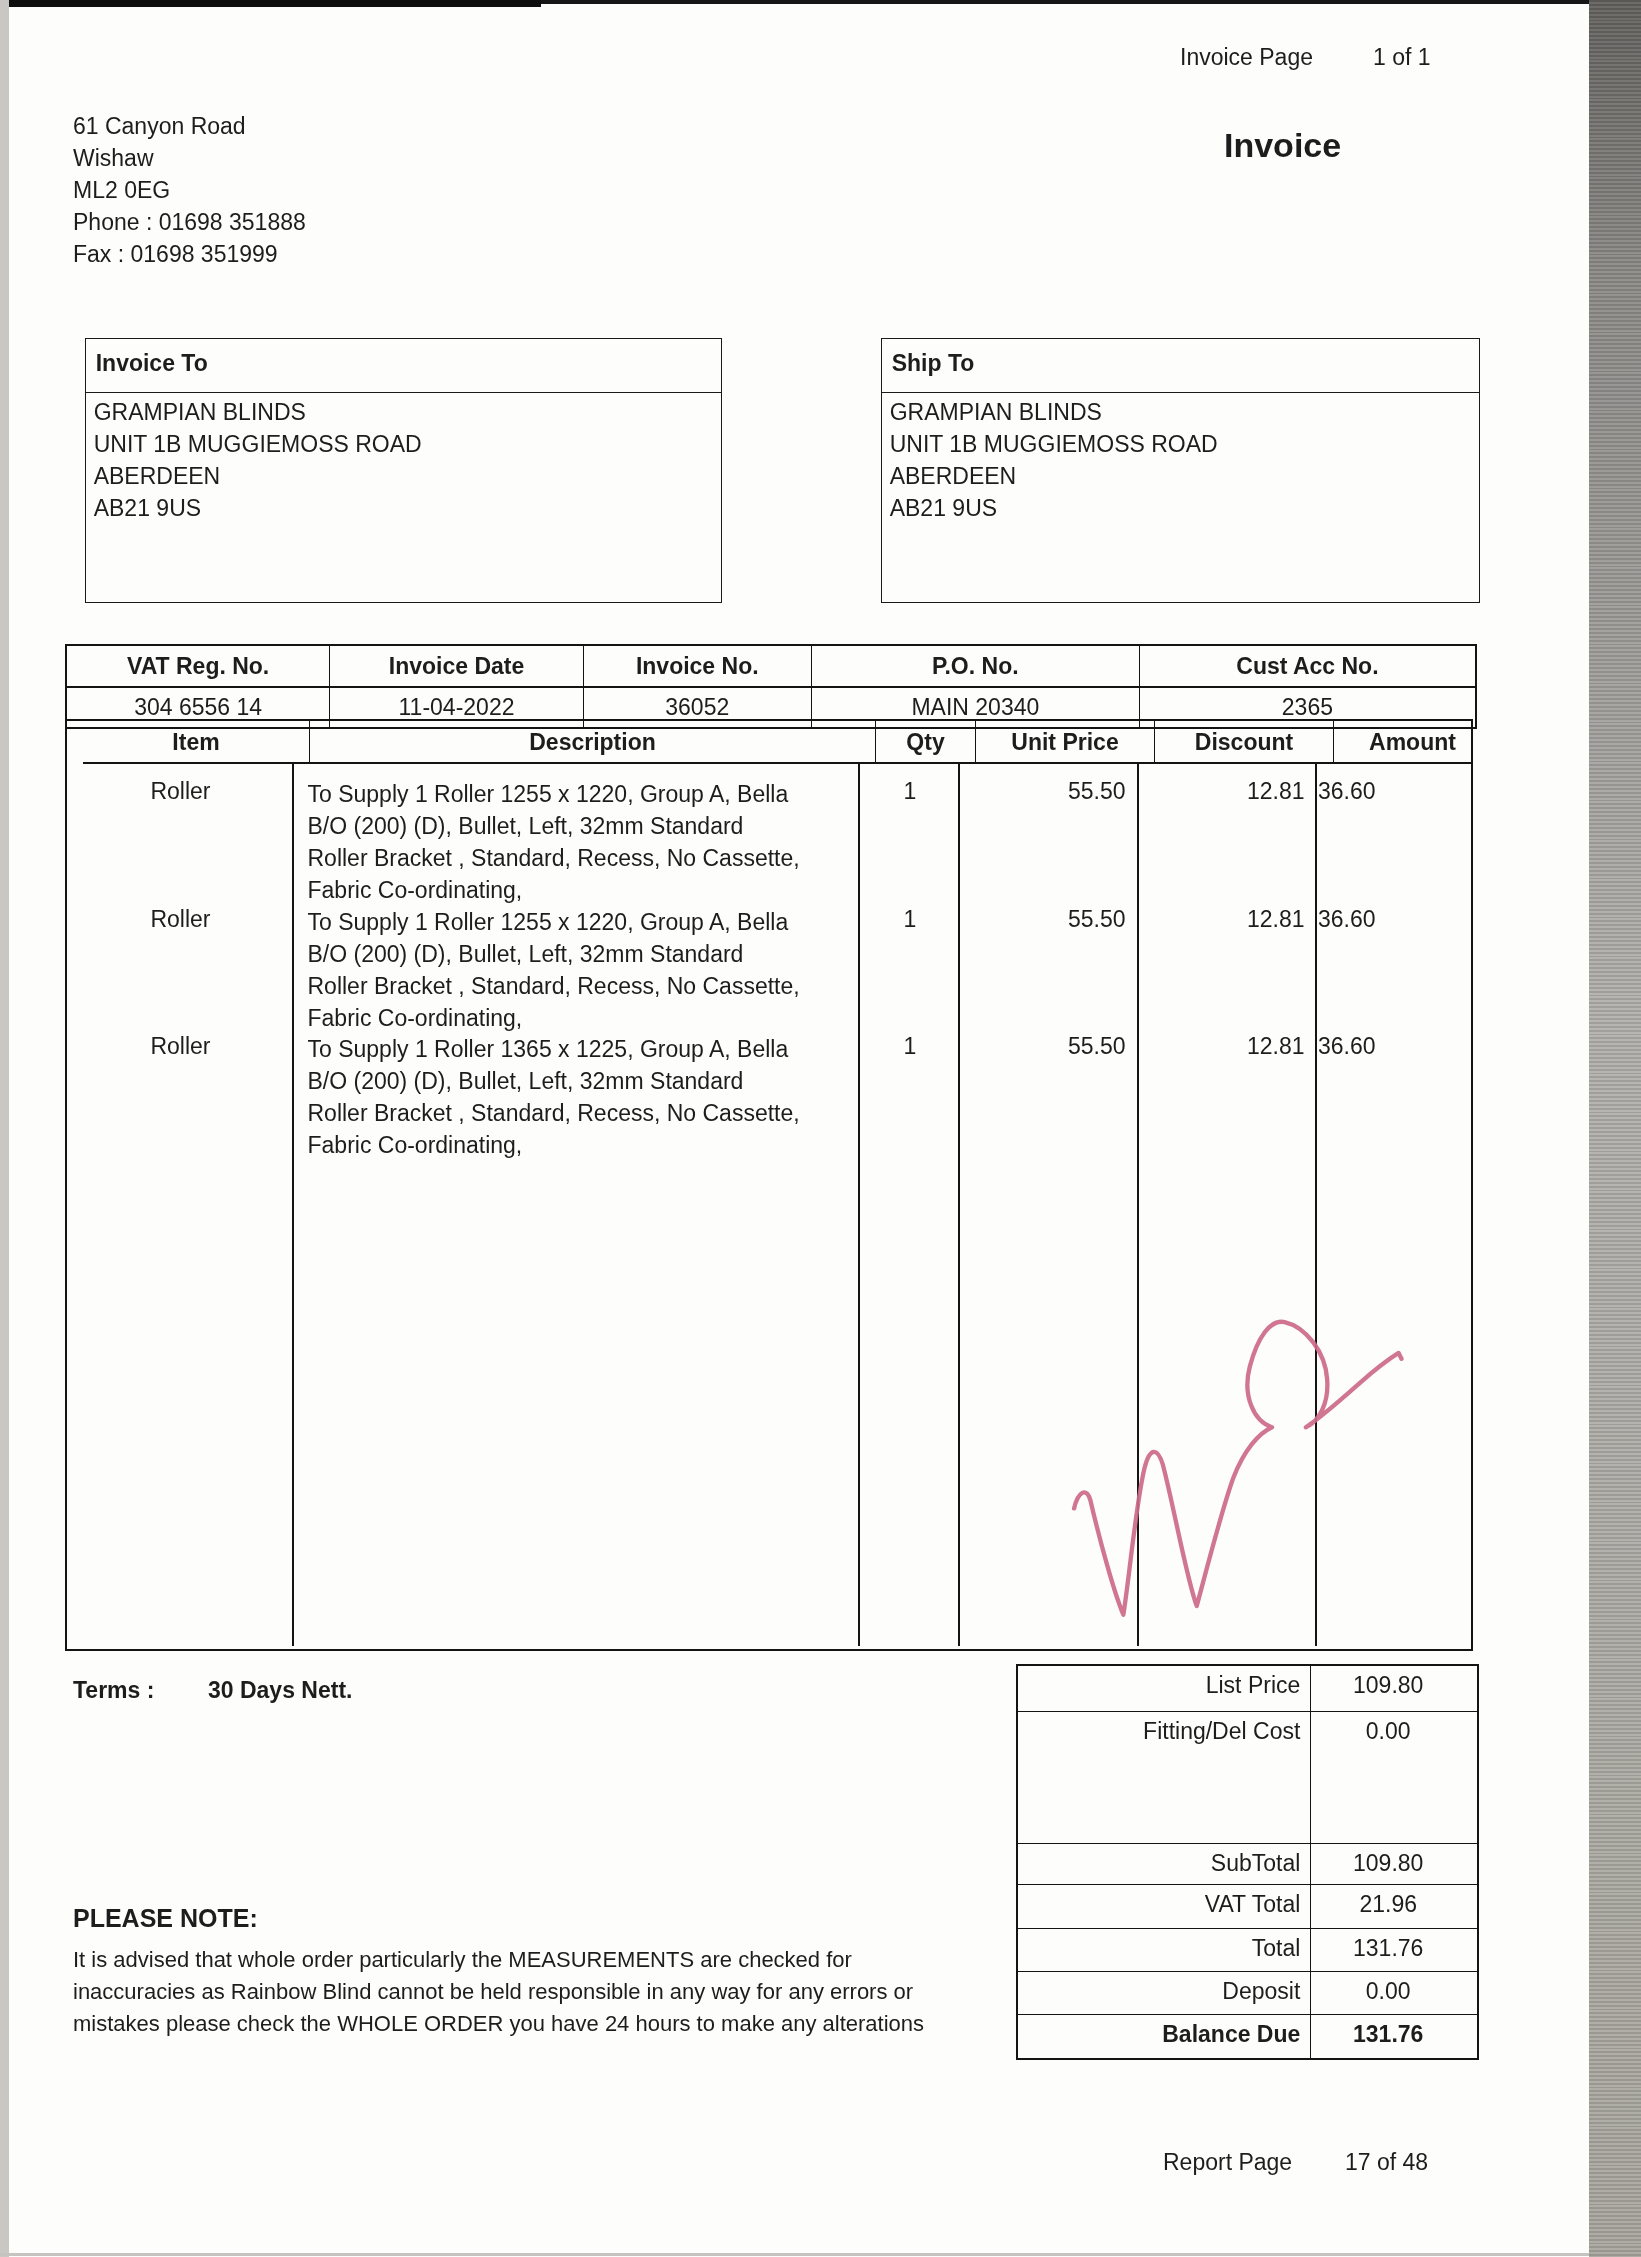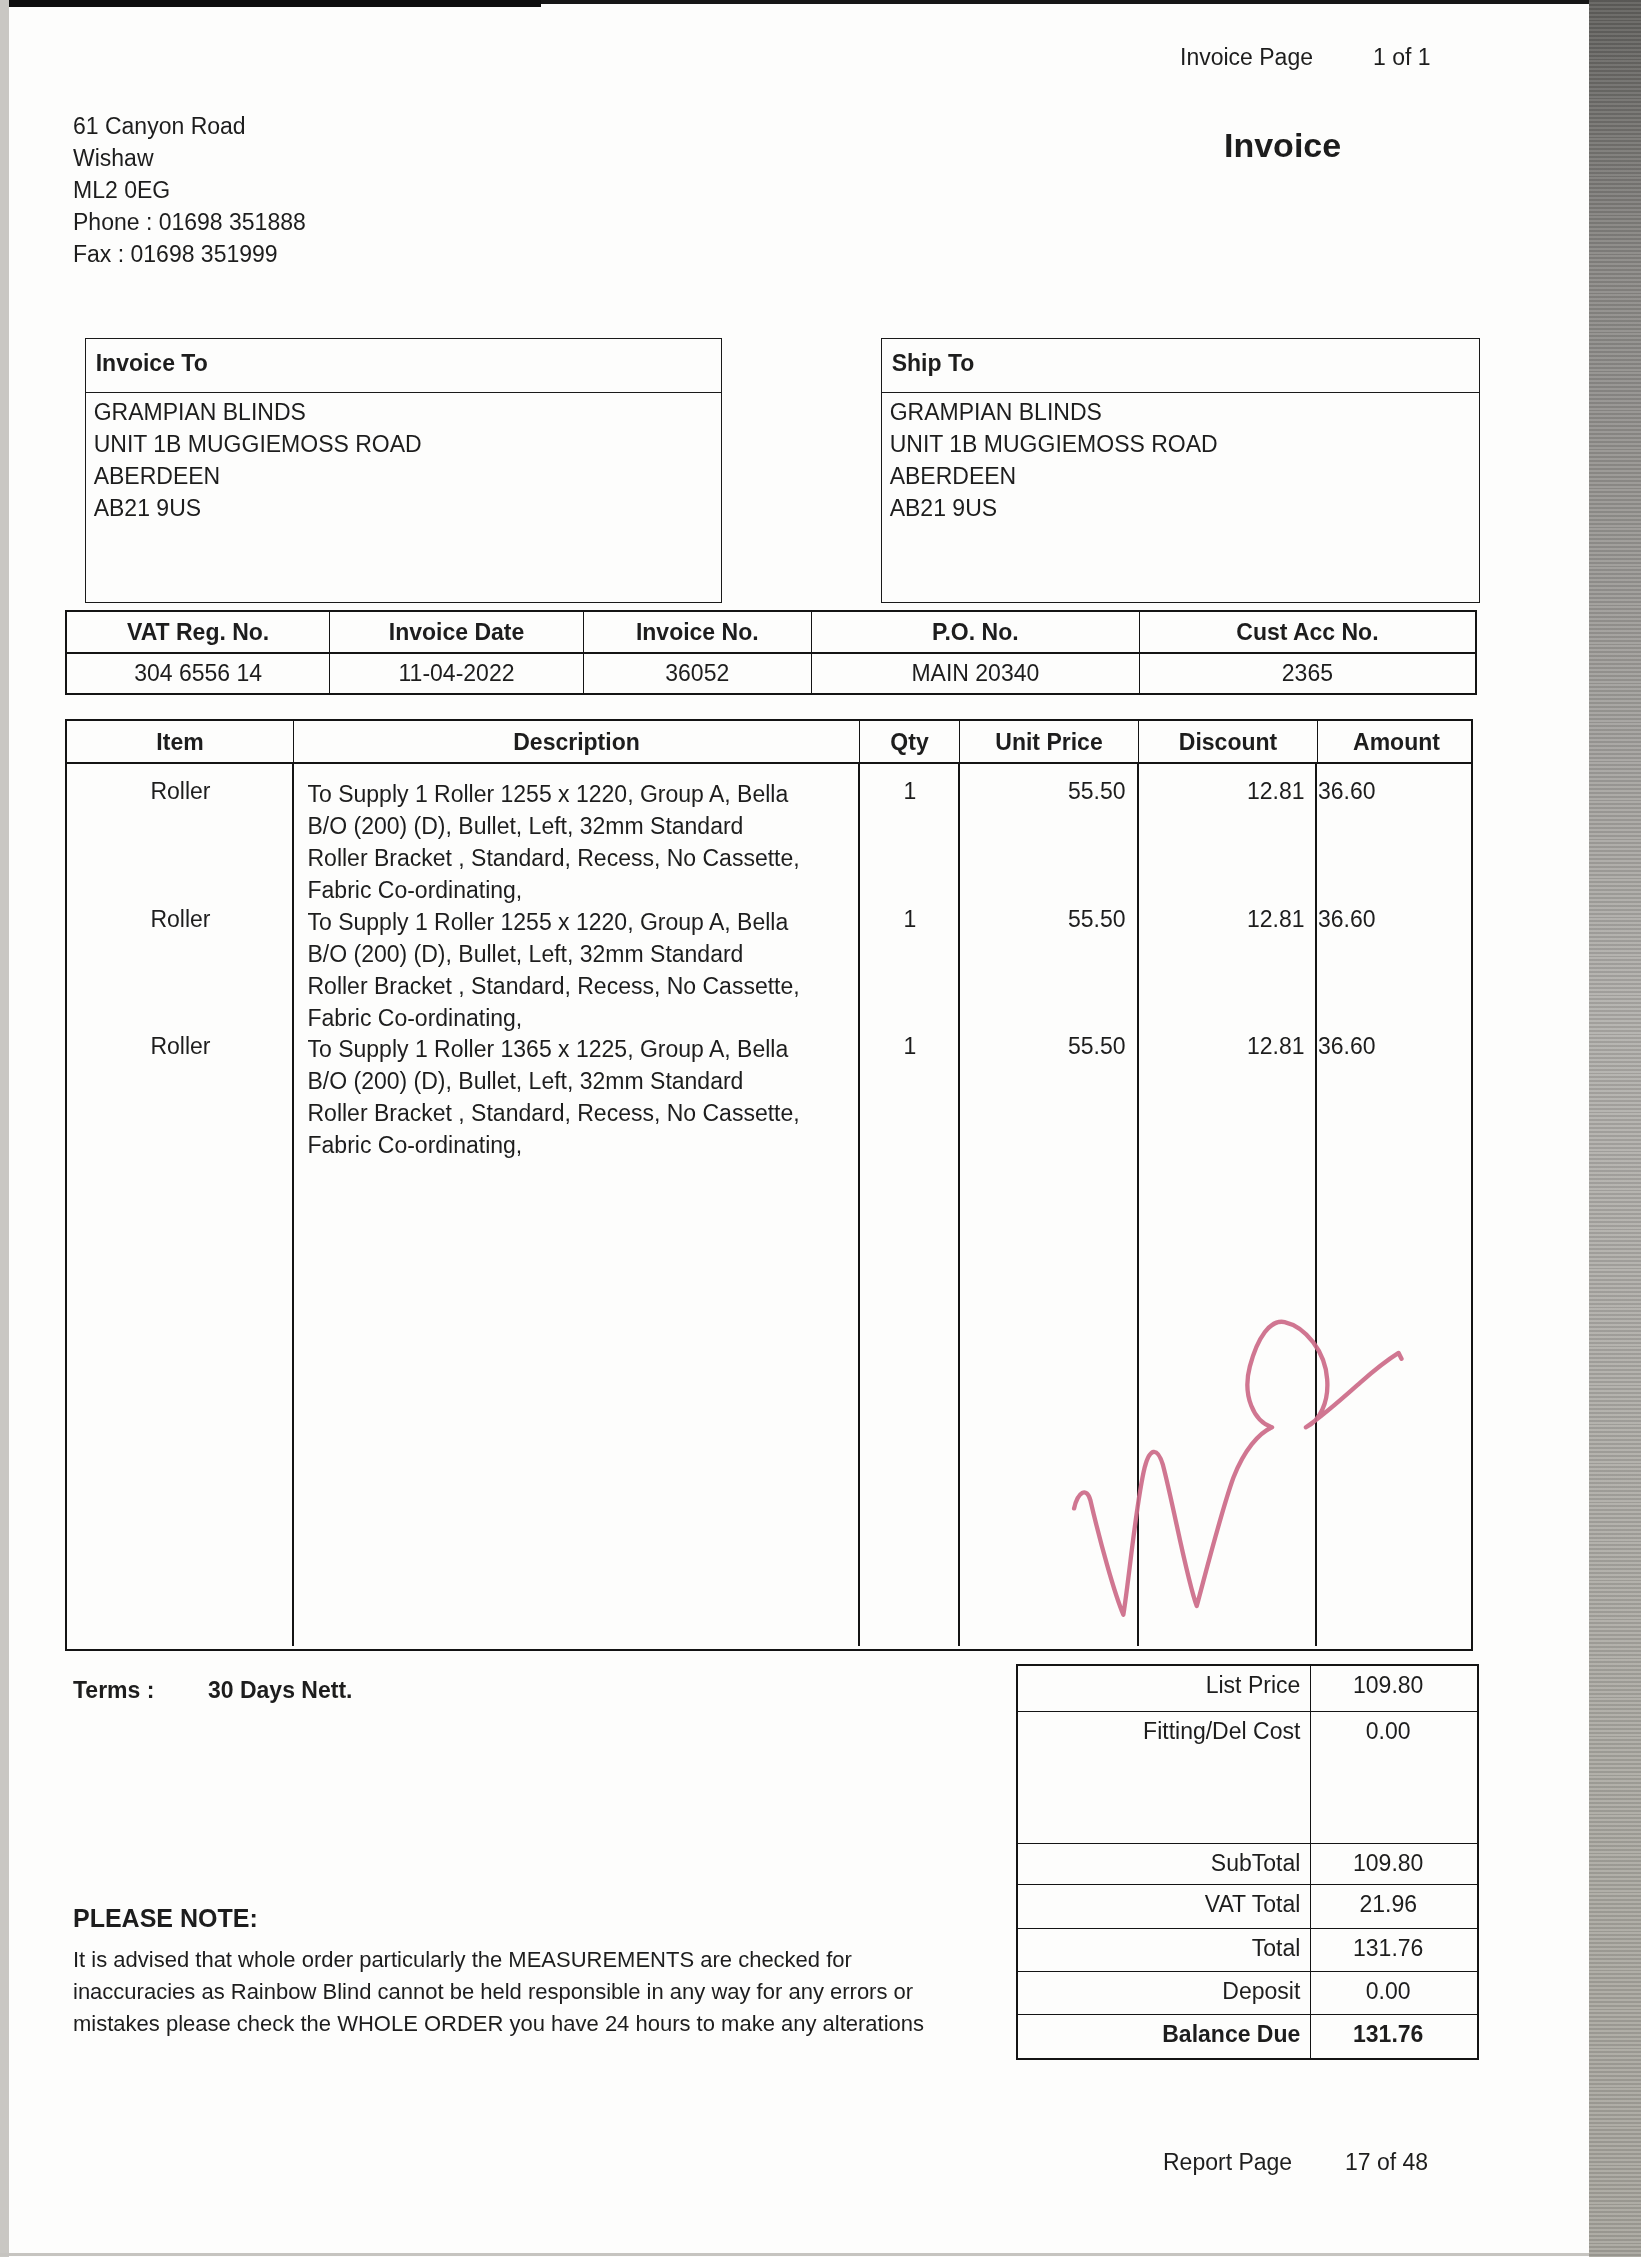--- a/index.html
+++ b/index.html
@@ -25,28 +25,28 @@
   
   .company{left:73px;top:62px;font-size:33px;font-weight:bold;letter-spacing:0.5px;}
   .addr{left:73px;top:110px;font-size:23px;line-height:32px;}
   .pageinfo{top:44px;font-size:23px;}
   .doc-title{left:1224px;top:126px;font-size:34px;font-weight:bold;}
   
   .addr-box{border:1.9px solid #1a1a1a;top:338px;height:263px;background:transparent;}
   .addr-box .bx-title{font-size:23px;font-weight:bold;padding:10.6px 0 0 9.7px;height:42px;border-bottom:1.9px solid #1a1a1a;}
   .addr-box .bx-lines{padding:3.9px 0 0 7.7px;font-size:23px;line-height:32px;}
   
-  .meta{left:65px;top:610px;width:1408px;border:2.9px solid #141414;}
+  .meta{left:65px;top:644px;width:1408px;border:2.9px solid #141414;}
   .meta-row{display:grid;grid-template-columns:18.7% 18% 16.2% 23.3% 23.8%;}
   .meta-row > div{padding:6.8px 3.9px 5.8px 3.9px;text-align:center;font-size:23px;border-right:1.9px solid #141414;}
   .meta-row > div:last-child{border-right:none;}
   .meta-head > div{font-weight:bold;border-bottom:2.9px solid #141414;}
   
   .items{left:65px;top:719px;width:1408px;height:932px;border:2.9px solid #141414;box-sizing:border-box;}
-  .items-head{display:grid;grid-template-columns:227px 566px 100px 179px 179px 157px;height:43px;border-bottom:2.9px solid #141414;box-sizing:border-box;}
+  .items-head{display:grid;grid-template-columns:227px 566px 100px 179px 179px 157px;height:43px;border-bottom:2.9px solid #141414;box-sizing:border-box;margin-left:16px;}
   .items-head > div{font-size:23px;font-weight:bold;text-align:center;padding-top:7.7px;border-right:1.9px solid #141414;box-sizing:border-box;}
   .items-head > div:last-child{border-right:none;}
   .items-body{position:relative;height:882px;}
   .vline{position:absolute;top:0;bottom:0;width:1.9px;background:#141414;}
   .item-row{position:absolute;left:0;width:100%;display:grid;grid-template-columns:227px 566px 100px 179px 179px 157px;font-size:23px;}
   .item-row .c-item{text-align:center;}
   .item-row .c-desc{padding-left:13.5px;line-height:32px;}
   .item-row .c-qty{text-align:center;}
   .item-row .c-num{text-align:right;padding-right:13.5px;}
   .item-row .c-amt{padding-right:9.7px;}

